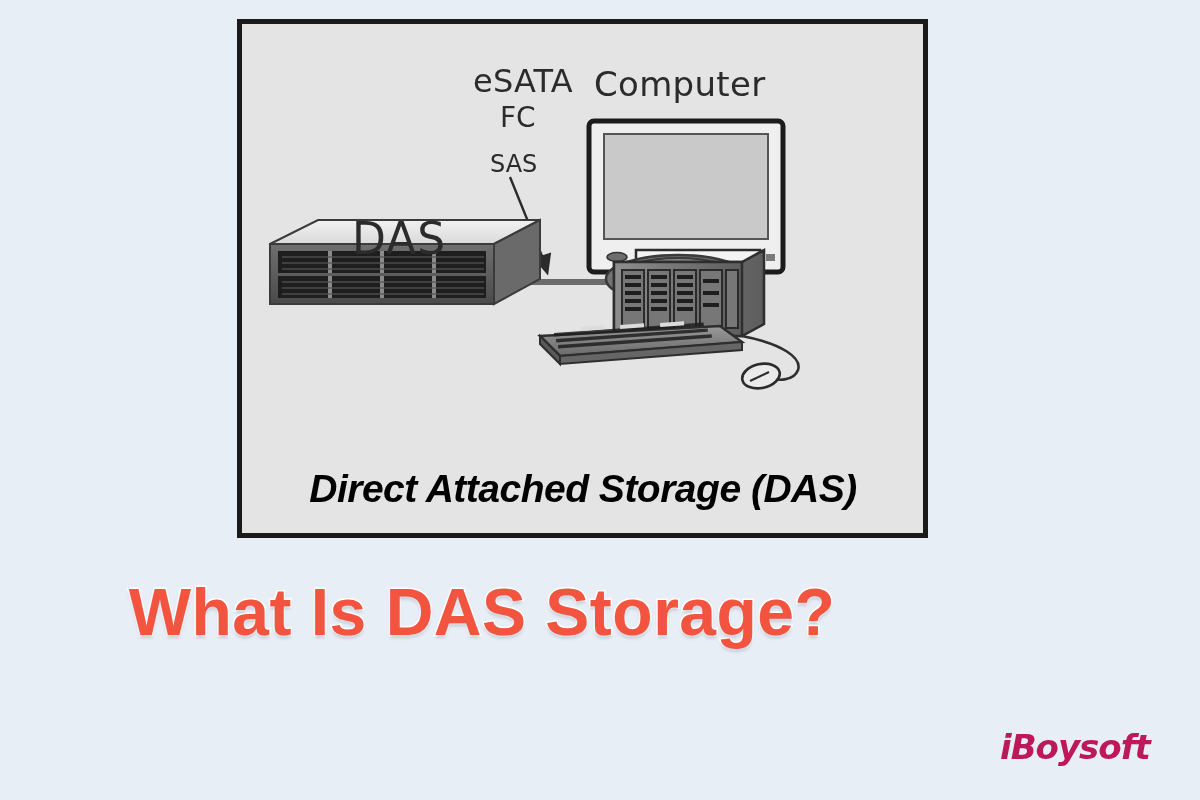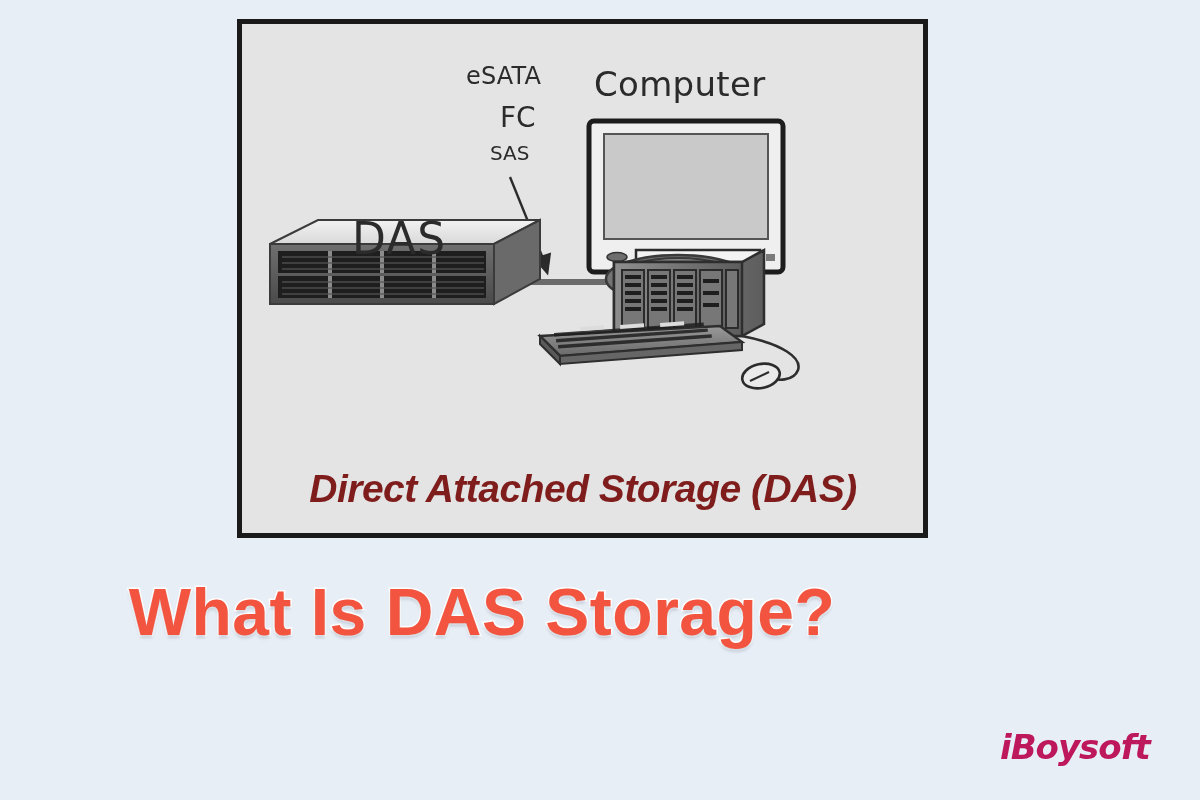--- a/index.html
+++ b/index.html
@@ -39,31 +39,31 @@
 
   
   .dlabel {
     position: absolute;
     color: #2b2b2b;
     font-family: "DejaVu Sans", sans-serif;
     white-space: nowrap;
     user-select: none;
   }
   #label-esata {
-    left: 224px; top: 38px;
-    font-size: 24px;
+    left: 231px; top: 38px;
+    font-size: 32px;
     letter-spacing: .2px;
   }
   #label-fc {
     left: 258px; top: 77px;
     font-size: 28px;
   }
   #label-sas {
-    left: 248px; top: 117px;
-    font-size: 20px;
+    left: 248px; top: 126px;
+    font-size: 24px;
   }
   #label-computer {
     left: 352px; top: 40px;
     font-size: 34px;
     letter-spacing: .3px;
   }
   #label-das {
     left: 110px; top: 189px;
     font-size: 44px;
     font-weight: 400;
@@ -76,21 +76,21 @@
   #caption {
     position: absolute;
     left: 1px;
     right: 0;
     top: 443px;
     text-align: center;
     font-family: "Liberation Sans", sans-serif;
     font-size: 39px;
     font-weight: bold;
     font-style: italic;
-    color: #7f1d1d;
+    color: #000000;
     letter-spacing: -.5px;
     user-select: none;
   }
 
   
   #headline {
     position: absolute;
     left: 0;
     top: 574px;
     width: 964px;

